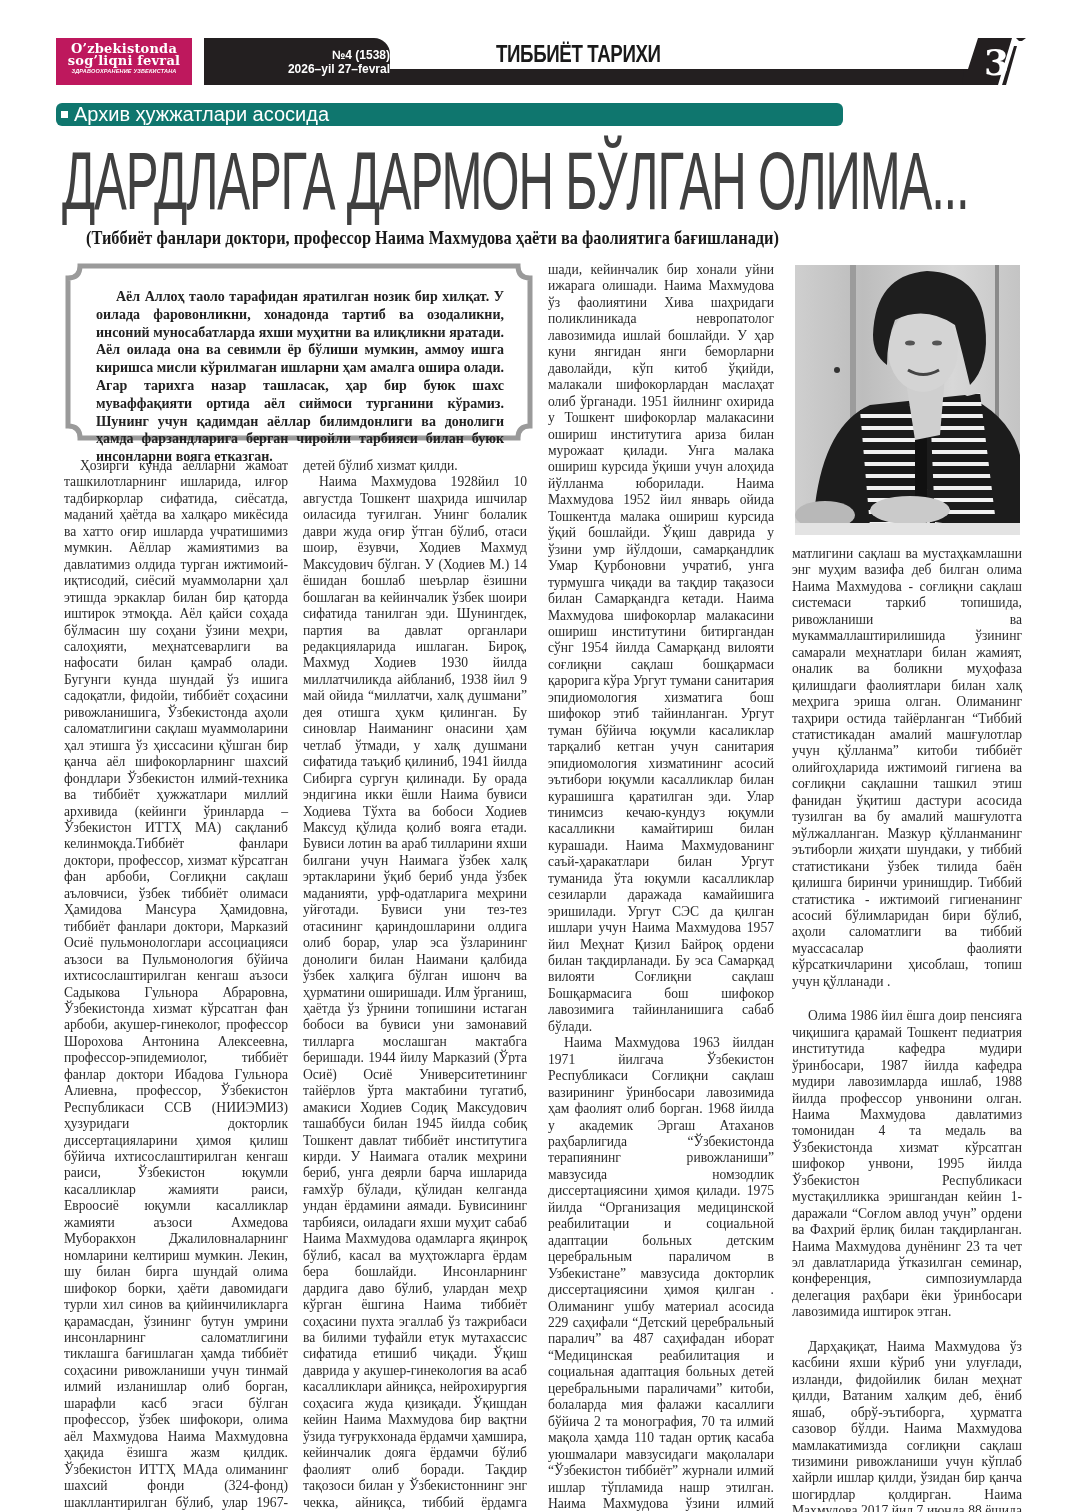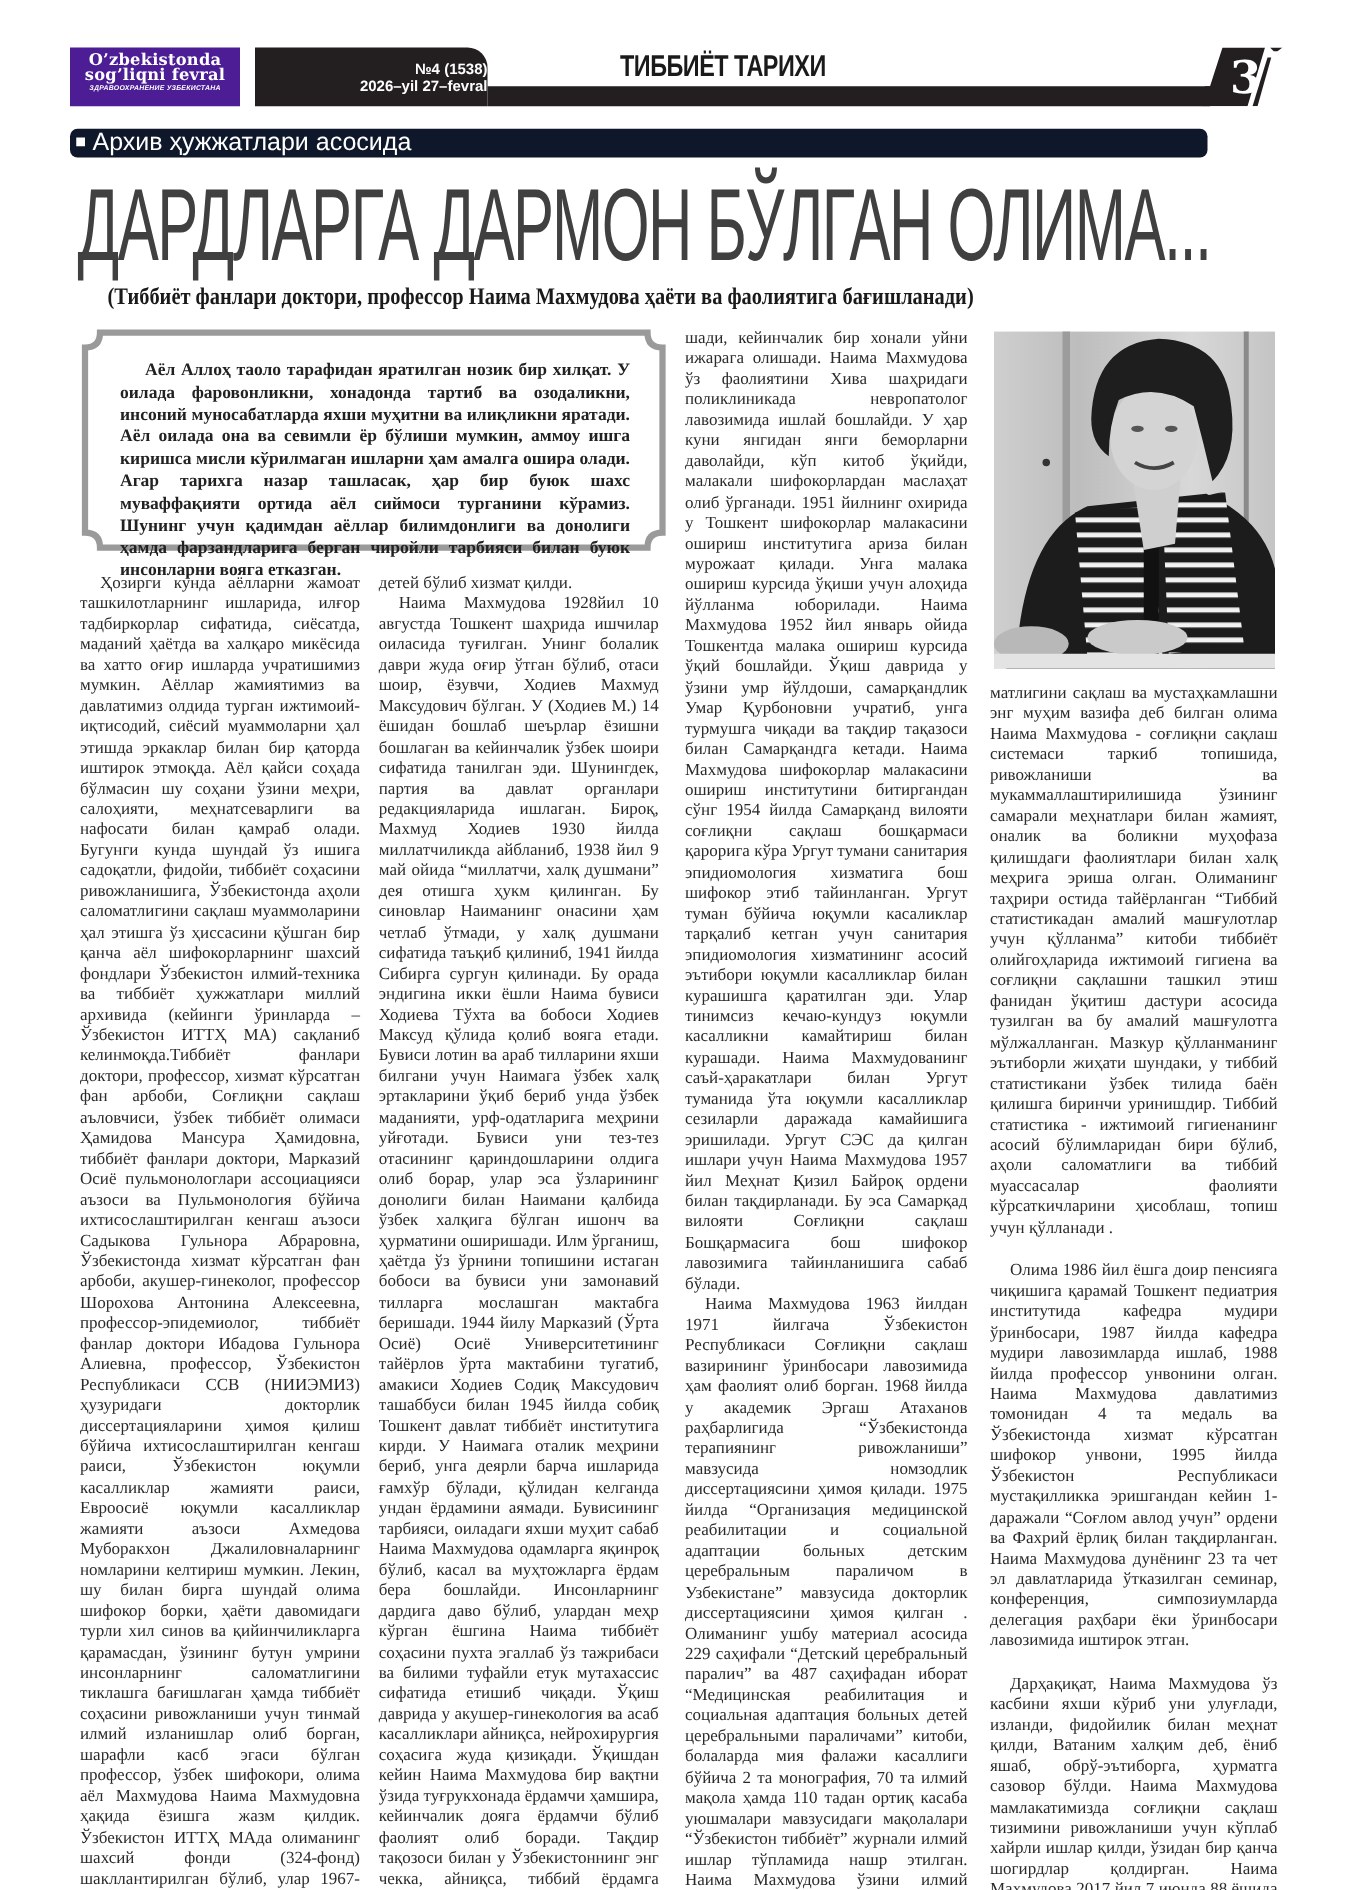--- a/index.html
+++ b/index.html
@@ -1,34 +1,34 @@
 <!DOCTYPE html>
 <html><head>
 <meta charset="utf-8">
 <style>
   html, body { margin: 0; padding: 0; background: #ffffff; }
   body { width: 1078px; height: 1512px; position: relative; overflow: hidden; font-family: "Liberation Serif", serif; color: #1a1a1a; }
 
   
   .masthead { position: absolute; left: 56px; top: 38px; width: 970px; height: 47px; }
-  .mast-logo { position: absolute; left: 0; top: 0; width: 136px; height: 47px; background: #4c1d95; color: #fff; text-align: center; }
+  .mast-logo { position: absolute; left: 0; top: 0; width: 136px; height: 47px; background: #be185d; color: #fff; text-align: center; }
   .mast-logo .l1 { font-family: "DejaVu Serif", serif; font-weight: bold; font-size: 13px; line-height: 13px; padding-top: 4px; letter-spacing: 0.2px; }
   .mast-logo .l2 { font-family: "DejaVu Serif", serif; font-weight: bold; font-size: 13px; line-height: 12px; letter-spacing: 0.2px; }
   .mast-logo .l3 { font-family: "Liberation Sans", sans-serif; font-weight: bold; font-style: italic; font-size: 5.5px; line-height: 8px; letter-spacing: 0.2px; }
   .mast-issue { position: absolute; left: 148px; top: 0; width: 186px; height: 47px; background: #231f20; color: #fff; border-top-right-radius: 16px; font-family: "Liberation Sans", sans-serif; font-weight: bold; font-size: 12px; text-align: right; }
   .mast-issue .num { padding-top: 10px; line-height: 14px; }
   .mast-issue .date { line-height: 14px; }
   .mast-bar { position: absolute; left: 334px; top: 31px; width: 578px; height: 16px; background: #231f20; }
   .mast-section { position: absolute; left: 440px; top: 2px; font-family: "Liberation Sans", sans-serif; font-weight: bold; font-size: 24px; letter-spacing: -0.5px; transform: scaleX(0.78); transform-origin: left top; color: #1a1a1a; white-space: nowrap; }
   .page-num-wrap { position: absolute; left: 906px; top: 0; width: 64px; height: 47px; }
   .page-num-wrap svg { position: absolute; left: 0; top: 0; }
   .page-num { position: absolute; left: 22px; top: 2px; font-family: "DejaVu Serif", serif; font-weight: bold; font-size: 36px; color: #fff; line-height: 44px; }
 
   
-  .rubric { position: absolute; left: 56px; top: 103px; width: 910px; height: 23px; background: #0f172a; border-radius: 6px; color: #fff; font-family: "Liberation Sans", sans-serif; font-size: 20px; line-height: 23px; }
+  .rubric { position: absolute; left: 56px; top: 103px; width: 787px; height: 23px; background: #0f766e; border-radius: 6px; color: #fff; font-family: "Liberation Sans", sans-serif; font-size: 20px; line-height: 23px; }
   .rubric .sq { display: inline-block; width: 7px; height: 7px; background: #fff; margin: 0 6px 3px 5px; vertical-align: middle; }
 
   
   .headline { position: absolute; left: 62px; top: 140px; width: 960px; height: 82px; font-family: "Liberation Sans", sans-serif; font-weight: normal; font-size: 82px; line-height: 82px; letter-spacing: -2px; white-space: nowrap; color: #404040; }
   .headline span { display: inline-block; transform: scaleX(0.6); transform-origin: left top; }
   .subtitle { position: absolute; left: 86px; top: 226px; width: 940px; font-family: "Liberation Serif", serif; font-weight: bold; font-size: 19px; line-height: 24px; white-space: nowrap; }
   .subtitle span { display: inline-block; transform: scaleX(0.86); transform-origin: left top; }
 
   
   .intro { position: absolute; left: 64px; top: 262px; width: 470px; height: 180px; }

